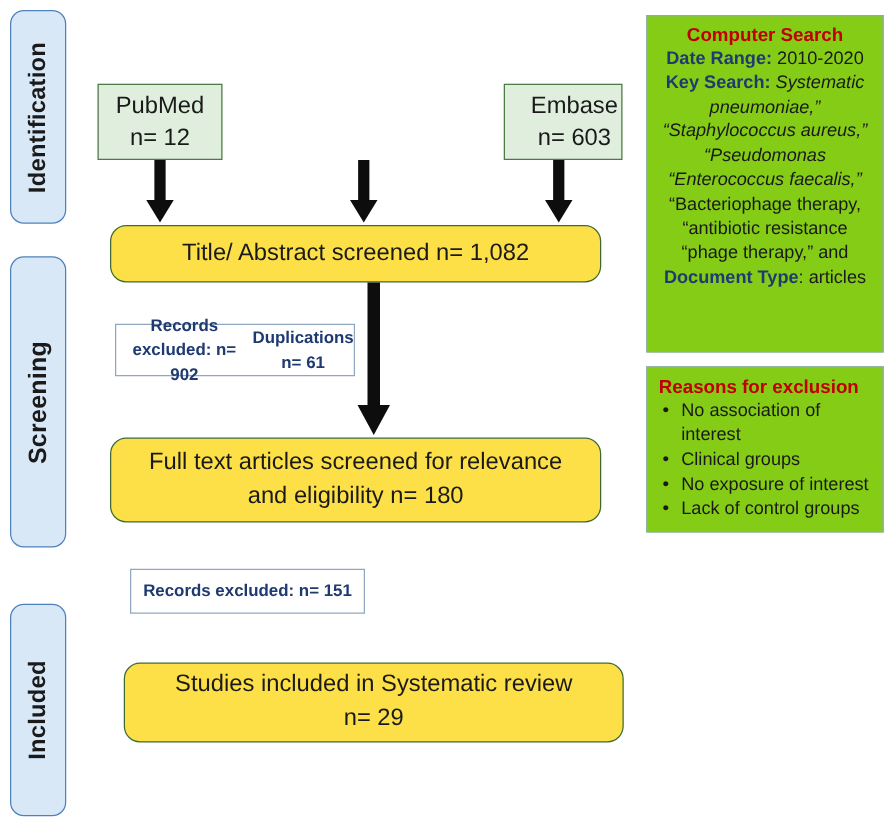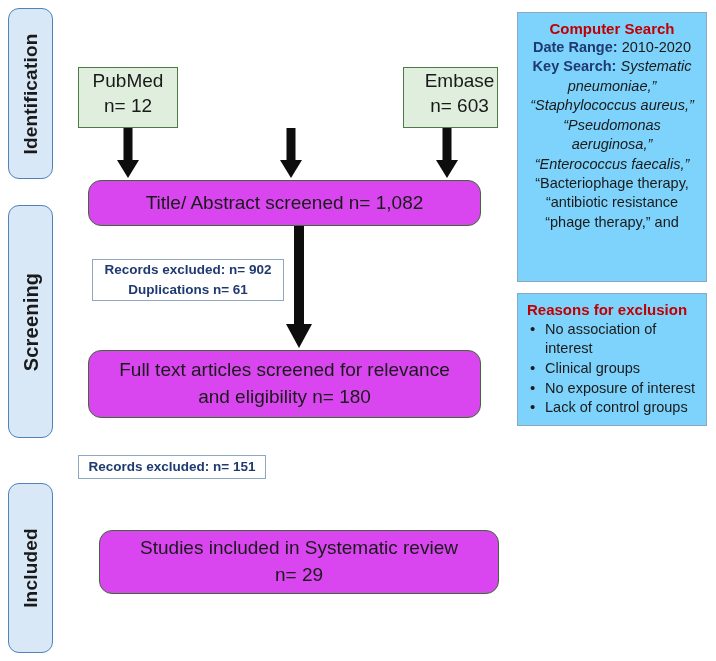--- a/index.html
+++ b/index.html
@@ -40,63 +40,64 @@
 
   
   .src-box {
     position: absolute;
     background: #dfeedd;
     border: 1.4px solid #4e7a45;
     box-sizing: border-box;
     display: flex;
     flex-direction: column;
     align-items: center;
+    justify-content: center;
     color: #1a1a1a;
     font-size: 19px;
     line-height: 1.32;
   }
 
   
   .flow-box {
     position: absolute;
-    background: #d946ef;
+    background: #fde047;
     border: 1.5px solid #3e6b35;
     border-radius: 13px;
     box-sizing: border-box;
     display: flex;
     align-items: center;
     justify-content: center;
     text-align: center;
     color: #1a1a1a;
     font-size: 19px;
     line-height: 1.42;
     padding: 0 14px;
   }
 
   
   .excl-box {
     position: absolute;
     background: #ffffff;
     border: 1.3px solid #8fa8c0;
     box-sizing: border-box;
     display: flex;
-    flex-direction: column;
+    flex-direction: row;
     align-items: center;
     justify-content: center;
     text-align: center;
     color: #1f3a70;
     font-weight: bold;
     font-size: 13.5px;
     line-height: 1.45;
   }
 
   
   .side-panel {
     position: absolute;
-    background: #7dd3fc;
+    background: #84cc16;
     border: 1.3px solid #8fa8c0;
     box-sizing: border-box;
     padding: 7px 9px 8px 9px;
     color: #1a1a1a;
   }
   .panel-title {
     color: #c00000;
     font-weight: bold;
     font-size: 15px;
     text-align: center;
@@ -210,21 +211,21 @@
   <div class="arrow" style="left:282px; top:226px; width:34px; height:122px;">
     <div class="shaft" style="width:10px; height:100px;"></div>
     <div class="head" style="border-left-width:13px; border-right-width:13px; border-top-width:24px;"></div>
   </div>
 
   <div class="flow-box" style="left:88px; top:350px; width:393px; height:68px; flex-direction:column;">
     <span>Full text articles screened for relevance</span>
     <span>and eligibility  n= 180</span>
   </div>
 
-  <div class="excl-box" style="left:78px; top:455px; width:188px; height:24px;">
+  <div class="excl-box" style="left:104px; top:455px; width:188px; height:36px;">
     <span>Records excluded: n= 151</span>
   </div>
 
   <div class="flow-box" style="left:99px; top:530px; width:400px; height:64px; flex-direction:column;">
     <span>Studies included in Systematic review</span>
     <span>n= 29</span>
   </div>
 
   <div class="side-panel" style="left:517px; top:12px; width:190px; height:270px;">
     <div class="panel-title">Computer Search</div>
@@ -233,25 +234,27 @@
         <span class="lbl">Date Range:</span>
         <span>2010-2020</span>
       </div>
       <div>
         <span class="lbl">Key Search:</span>
         <span class="ital">Systematic</span>
       </div>
       <div class="ital">pneumoniae,”</div>
       <div class="ital">“Staphylococcus aureus,”</div>
       <div class="ital">“Pseudomonas</div>
-      <div class="ital">aeruginosa,”</div>
       <div class="ital">“Enterococcus faecalis,”</div>
       <div>“Bacteriophage therapy,</div>
       <div>“antibiotic resistance</div>
       <div>“phage therapy,” and</div>
+      <div>
+        <span class="lbl">Document Type</span><span>:  articles</span>
+      </div>
     </div>
   </div>
 
   <div class="side-panel" style="left:517px; top:293px; width:190px; height:133px;">
     <div class="panel-title left-align">Reasons for exclusion</div>
     <ul class="reason-list">
       <li>No association of interest</li>
       <li>Clinical groups</li>
       <li>No exposure of interest</li>
       <li>Lack of control groups</li>

